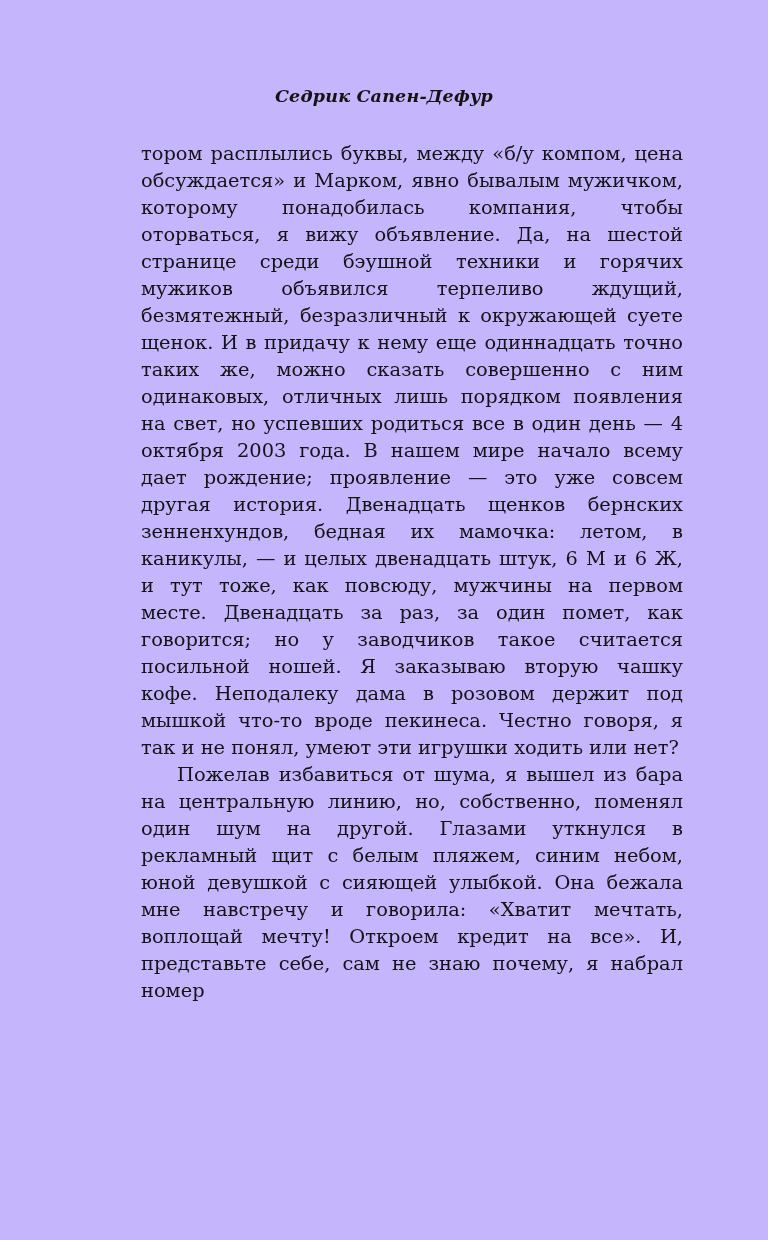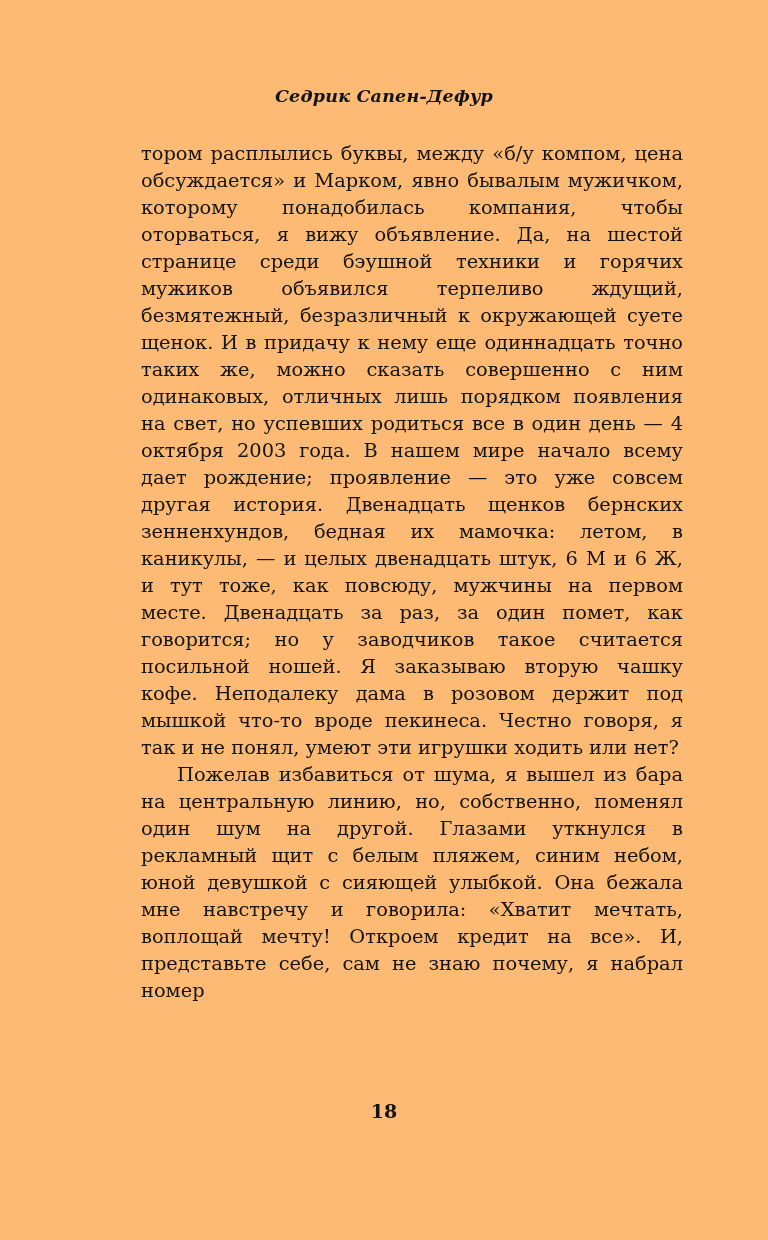--- a/index.html
+++ b/index.html
@@ -13,21 +13,21 @@
     overflow: hidden;
     font-family: "Liberation Serif", serif;
     color: #161616;
   }
   .page {
     position: relative;
     width: 768px;
     height: 1240px;
     box-sizing: border-box;
     padding: 0;
-    background: #fdba74;
+    background: #c4b5fd;
   }
   .running-head {
     position: absolute;
     top: 86px;
     left: 0;
     width: 768px;
     text-align: center;
     font-family: "DejaVu Serif", serif;
     font-weight: 700;
     font-style: italic;
@@ -71,15 +71,14 @@
 
 <div class="page">
 
   <div class="running-head">Седрик Сапен-Дефур</div>
 
   <div class="text-block">
     <p>тором расплылись буквы, между «б/у компом, цена обсуждается» и Марком, явно бывалым мужичком, которому понадобилась компания, чтобы оторваться, я вижу объявление. Да, на шестой странице среди бэушной техники и горячих мужиков объявился терпеливо ждущий, безмятежный, безразличный к окружающей суете щенок. И в придачу к нему еще одиннадцать точно таких же, можно сказать совершенно с ним одинаковых, отличных лишь порядком появления на свет, но успевших родиться все в один день — 4 октября 2003 года. В нашем мире начало всему дает рождение; проявление — это уже совсем другая история. Двенадцать щенков бернских зенненхундов, бедная их мамочка: летом, в каникулы, — и целых двенадцать штук, 6 М и 6 Ж, и тут тоже, как повсюду, мужчины на первом месте. Двенадцать за раз, за один помет, как говорится; но у заводчиков такое считается посильной ношей. Я заказываю вторую чашку кофе. Неподалеку дама в розовом держит под мышкой что-то вроде пекинеса. Честно говоря, я так и не понял, умеют эти игрушки ходить или нет?</p>
     <p class="indent">Пожелав избавиться от шума, я вышел из бара на центральную линию, но, собственно, поменял один шум на другой. Глазами уткнулся в рекламный щит с белым пляжем, синим небом, юной девушкой с сияющей улыбкой. Она бежала мне навстречу и говорила: «Хватит мечтать, воплощай мечту! Откроем кредит на все». И, представьте себе, сам не знаю почему, я набрал номер</p>
   </div>
 
-  <div class="folio">18</div>
 
 </div>
 
 </body></html>

